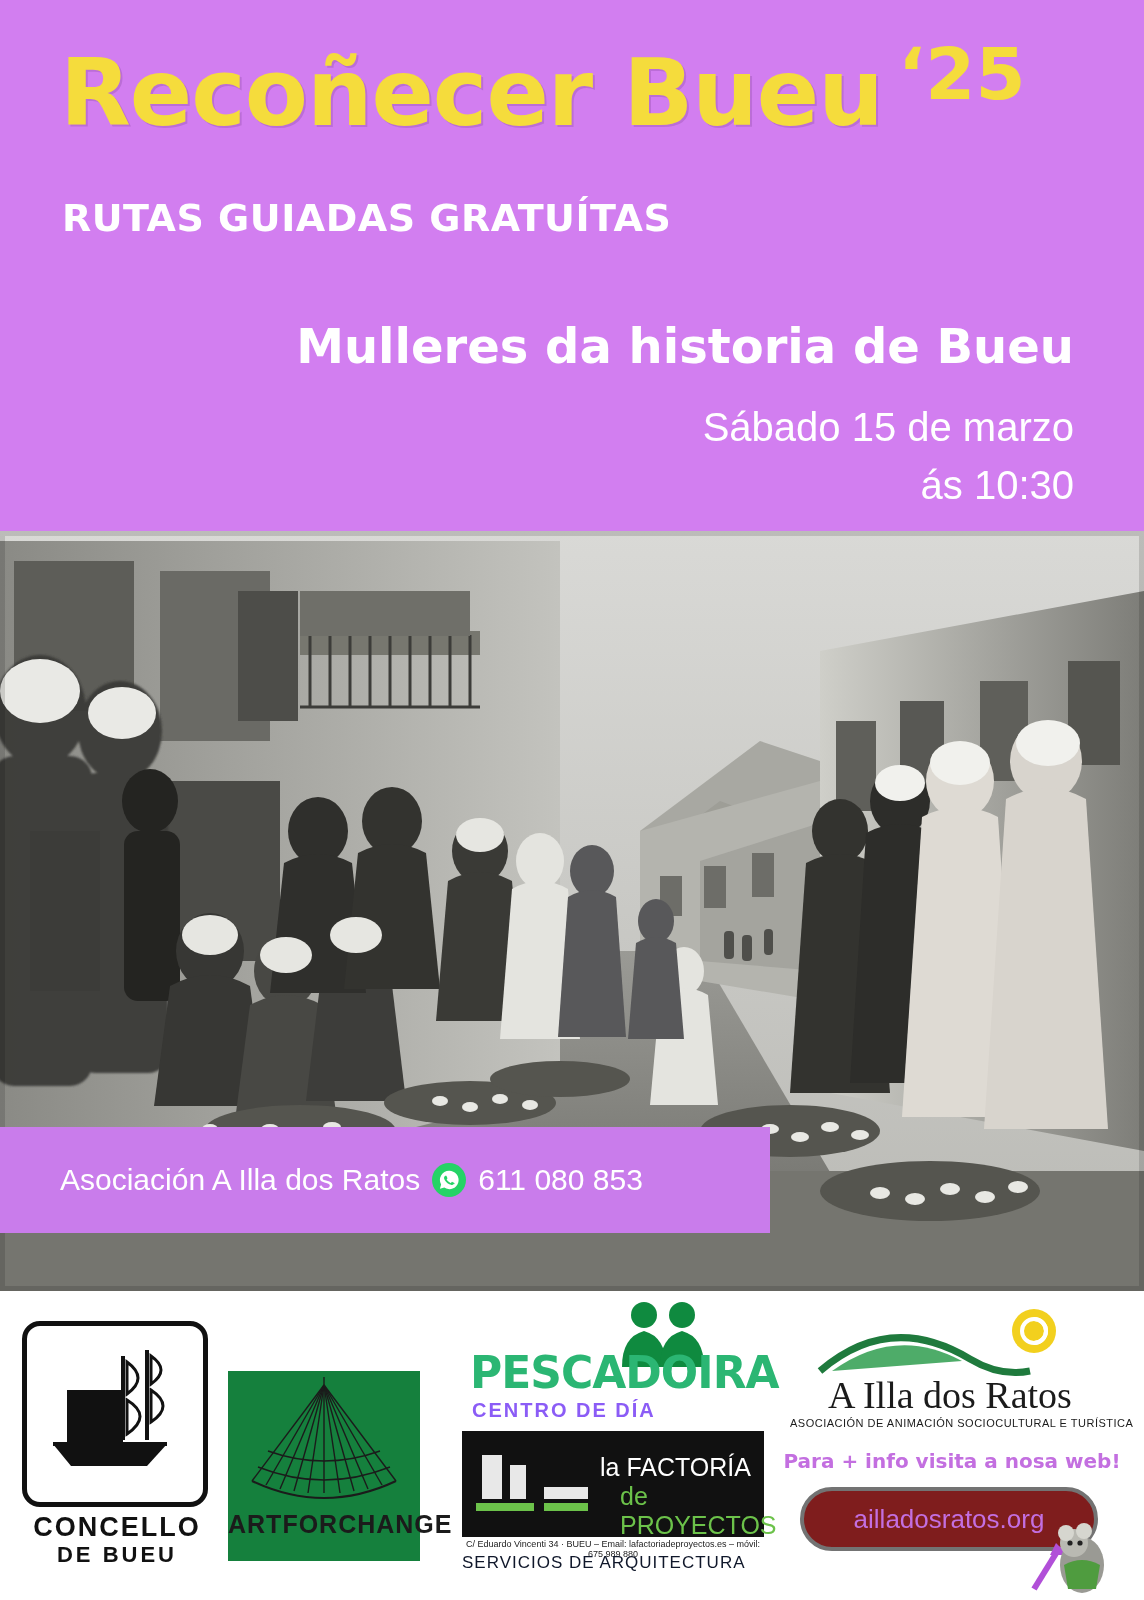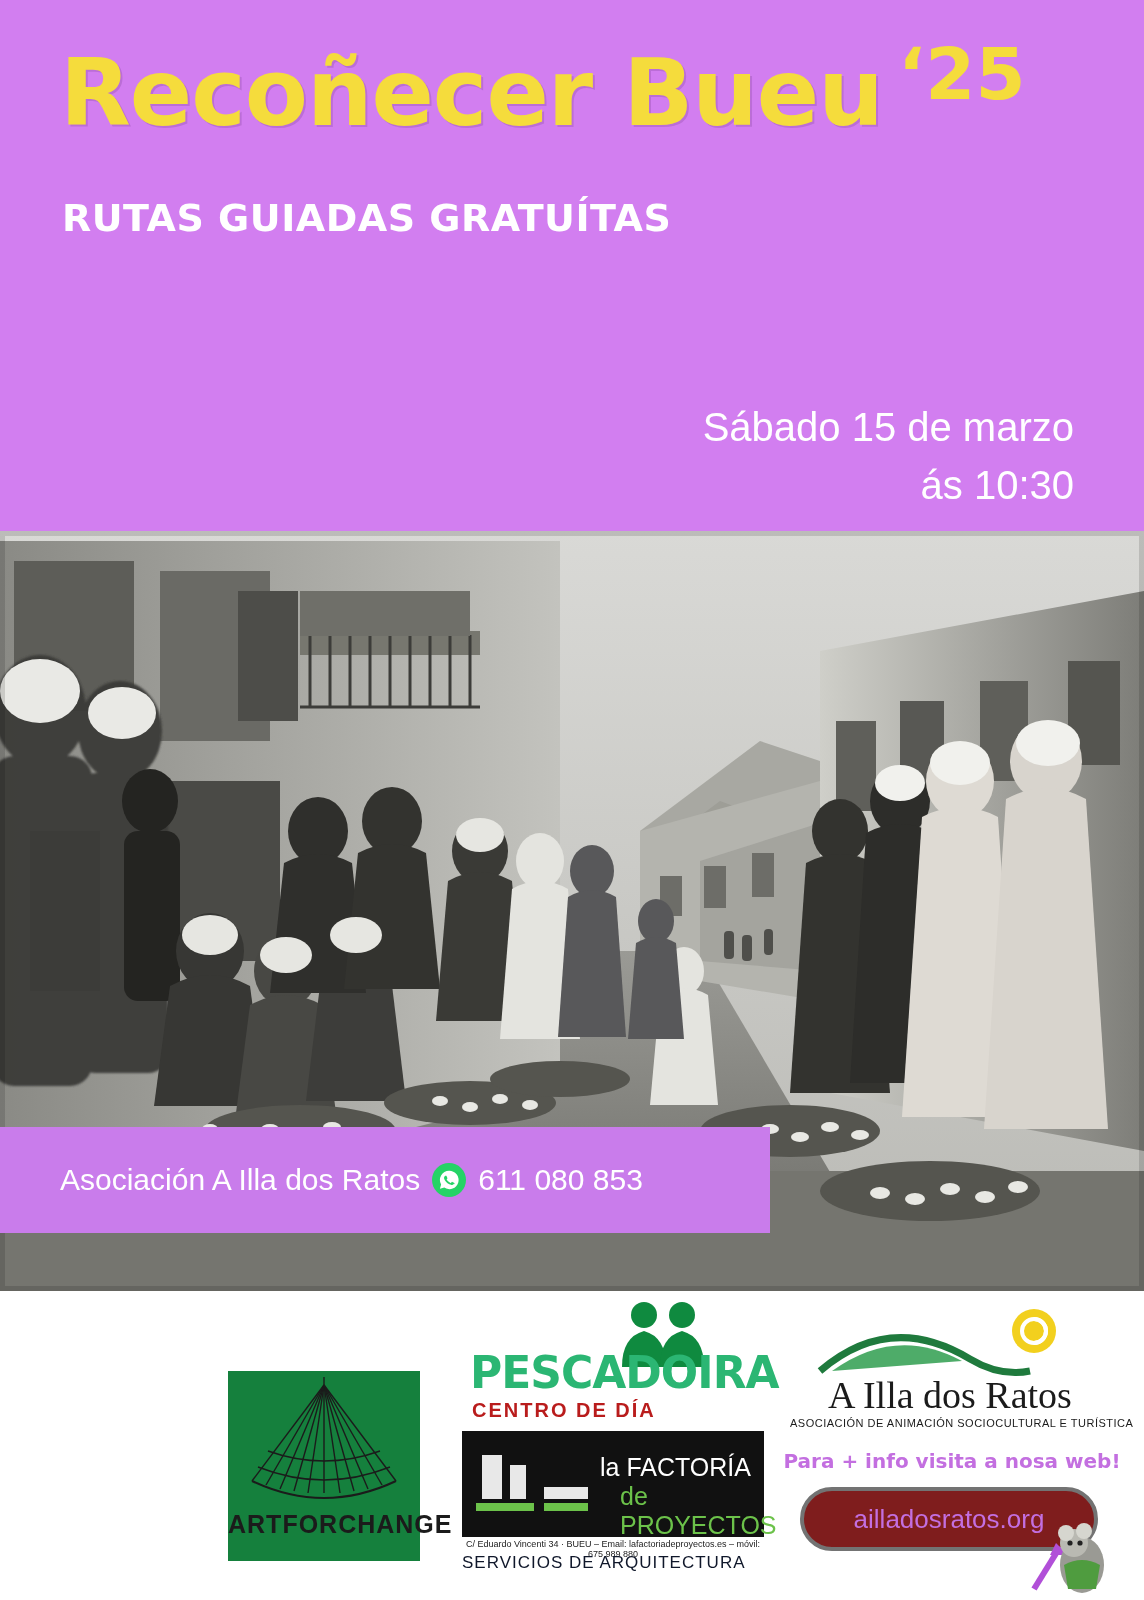--- a/index.html
+++ b/index.html
@@ -205,21 +205,21 @@
     left: 8px; top: 42px;
     white-space: nowrap;
   }
   .pesc-sub {
     position: absolute;
     left: 10px; top: 90px;
     font-family: "Liberation Sans", sans-serif;
     font-weight: 700;
     font-size: 20px;
     letter-spacing: 2px;
-    color: #b91c1c;
+    color: #8b5cf6;
     white-space: nowrap;
   }
 
   
   .logo-factoria { left: 462px; top: 140px; width: 262px; height: 150px; }
   .fact-black {
     width: 302px; height: 106px; background: #111; position: relative;
   }
   .fact-name {
     position: absolute; left: 138px; top: 22px;
@@ -275,20 +275,21 @@
   }
   .mouse { position: absolute; left: 1020px; top: 212px; }
 </style>
 </head>
 <body>
 
 <div class="poster-header">
   <div class="title-main">Recoñecer Bueu</div>
   <div class="title-year">‘25</div>
   <div class="subtitle-routes">RUTAS GUIADAS GRATUÍTAS</div>
+  <div class="route-name">Mulleres da historia de Bueu</div>
   <div class="route-date">Sábado 15 de marzo</div>
   <div class="route-time">ás 10:30</div>
 </div>
 
 <div class="photo-area">
   <svg class="photo-canvas" viewBox="0 0 1144 760" preserveAspectRatio="none">
     <defs>
       <linearGradient id="skyg" x1="0" y1="0" x2="0" y2="1">
         <stop offset="0%" stop-color="#d9d9d6"></stop>
         <stop offset="100%" stop-color="#b9b9b4"></stop>
@@ -483,20 +484,39 @@
           <path fill="#ffffff" d="M12 2a10 10 0 0 0-8.6 15l-1.3 4.6 4.8-1.3A10 10 0 1 0 12 2zm5.3 14.2c-.2.6-1.2 1.2-1.7 1.2-.5 0-1 .2-3.3-.7-2.8-1.1-4.5-3.9-4.6-4.1-.1-.2-1.1-1.4-1.1-2.7s.7-1.9 1-2.2c.2-.2.5-.3.7-.3h.5c.2 0 .4 0 .6.5l.8 2c.1.2 0 .4-.1.6l-.4.5c-.1.2-.3.3-.1.6.2.3.8 1.3 1.7 2.1 1.2 1 2.1 1.3 2.4 1.5.3.1.5.1.6-.1l.7-.9c.2-.2.4-.2.6-.1l1.9.9c.2.1.4.2.4.3.1.2.1.7-.1 1.3z"></path>
         </svg>
       </span>
       <span>611 080 853</span>
     </div>
   </div>
 </div>
 
 <div class="footer">
 
+  <div class="logo logo-concello">
+    <div class="concello-box">
+      <svg width="166" height="166" viewBox="0 0 166 166">
+        <path d="M26 118 L140 118 L120 140 L44 140 Z" fill="#111"></path>
+        <path d="M40 118 L40 64 L96 64 L96 118 Z" fill="#111"></path>
+        <path d="M96 30 L96 114" stroke="#111" stroke-width="4" fill="none"></path>
+        <path d="M120 24 L120 114" stroke="#111" stroke-width="4" fill="none"></path>
+        <path d="M100 36 q22 16 0 32 z" fill="none" stroke="#111" stroke-width="3"></path>
+        <path d="M100 74 q26 16 0 34 z" fill="none" stroke="#111" stroke-width="3"></path>
+        <path d="M124 30 q20 14 0 28 z" fill="none" stroke="#111" stroke-width="3"></path>
+        <path d="M124 64 q24 16 0 32 z" fill="none" stroke="#111" stroke-width="3"></path>
+        <line x1="26" y1="118" x2="140" y2="118" stroke="#111" stroke-width="4"></line>
+      </svg>
+    </div>
+    <div class="concello-text">
+      <div>CONCELLO</div>
+      <div class="small">DE BUEU</div>
+    </div>
+  </div>
 
   <div class="logo logo-art">
     <svg width="192" height="150" viewBox="0 0 192 150">
       <g stroke="#1b1b1b" stroke-width="1.4" fill="none">
         <path d="M96 14 L24 110"></path>
           <path d="M96 14 L38 114"></path>
           <path d="M96 14 L52 118"></path>
         <path d="M96 14 L66 120"></path>
           <path d="M96 14 L80 122"></path>
           <path d="M96 14 L96 122"></path>

